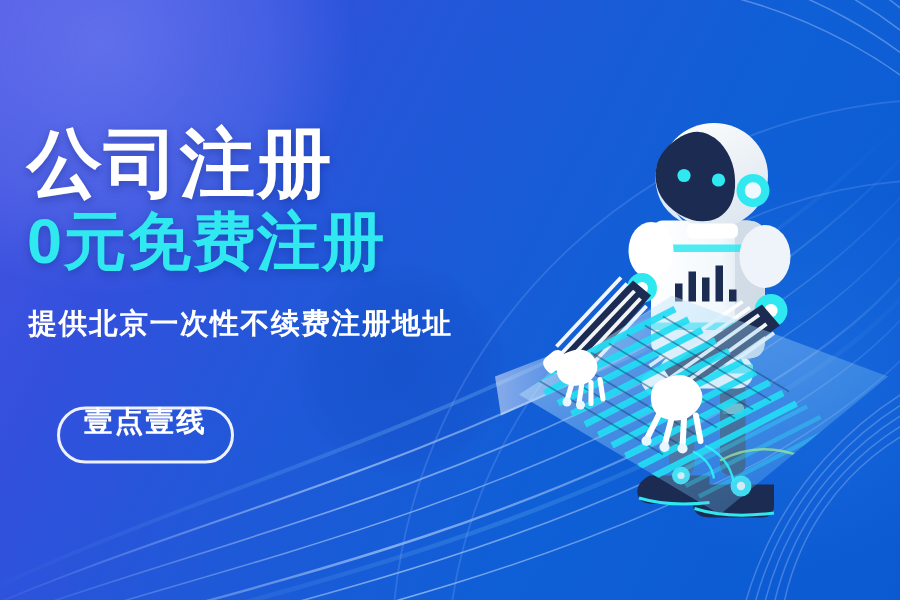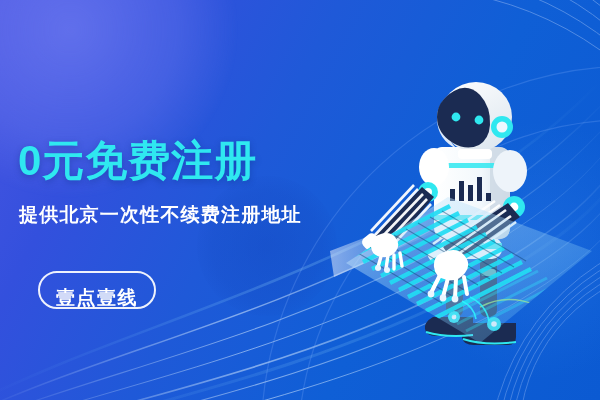--- a/index.html
+++ b/index.html
@@ -37,27 +37,27 @@
   .headline2{
     position:absolute;left:18px;top:140px;
     font-size:42px;font-weight:bold;color:#2fe8f0;letter-spacing:1px;
     line-height:1;white-space:nowrap;
     text-shadow:0 2px 6px rgba(8,40,120,.35);
     text-align:right;
   }
   .subhead{
     position:absolute;left:19px;top:207px;
     font-size:19px;font-weight:bold;color:#ffffff;letter-spacing:1.2px;
-    line-height:1;white-space:nowrap;font-family:Liberation Mono, monospace;
+    line-height:1;white-space:nowrap;
   }
   .brand-btn{
     position:absolute;left:38px;top:271px;width:118px;height:38px;
     border:2px solid rgba(255,255,255,.92);border-radius:19px;
-    display:flex;align-items:flex-end;justify-content:center;
-    box-sizing:border-box;background:transparent;cursor:pointer;
+    display:flex;align-items:flex-start;justify-content:center;
+    box-sizing:border-box;background:transparent;cursor:pointer;font-family:Liberation Mono, monospace;
   }
   .brand-btn span{
     font-size:19px;font-weight:bold;color:#ffffff;letter-spacing:1.5px;line-height:1;
   }
   
   .art{position:absolute;left:330px;top:55px;width:270px;height:310px;}
 </style>
 </head>
 <body>
 
@@ -109,20 +109,21 @@
       <path d="M496,450 A224,224 0 0 1 688,238" stroke-width="1"></path>
       <path d="M488,460 A242,242 0 0 1 696,228" stroke-width="1"></path>
     </g>
     <g fill="none" stroke="#8fb8ff" opacity=".22">
       <path d="M300,412 A330,330 0 0 1 640,120" stroke-width="1.2"></path>
       <path d="M262,412 A372,372 0 0 1 636,66" stroke-width="1.2"></path>
     </g>
   </svg>
 
   <div class="content">
+    <div class="headline">公司注册</div>
     <div class="headline2">0元免费注册</div>
     <div class="subhead">提供北京一次性不续费注册地址</div>
     <div class="brand-btn">
       <span>壹点壹线</span>
     </div>
   </div>
 
   <svg class="art" viewBox="0 0 270 310">
     <defs>
       <linearGradient id="planeG" x1="0" y1="0" x2="1" y2="1">

